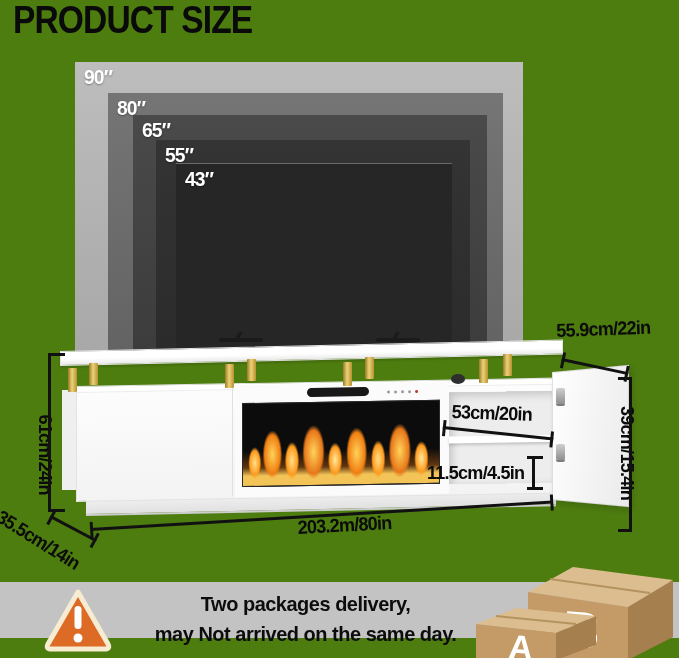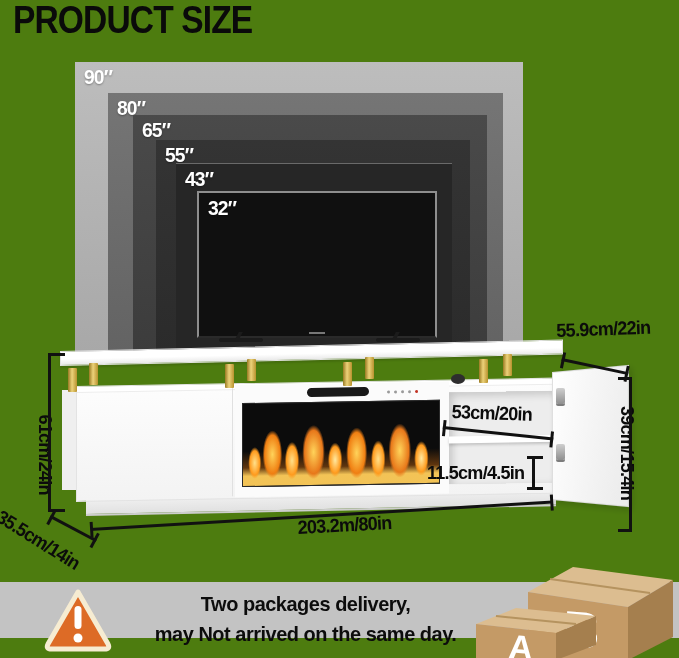--- a/index.html
+++ b/index.html
@@ -139,24 +139,20 @@
   </div>
   <div class="tv-frame f65">
     <span class="size-label">65″</span>
   </div>
   <div class="tv-frame f55">
     <span class="size-label">55″</span>
   </div>
   <div class="tv-frame f43">
     <span class="size-label">43″</span>
   </div>
-  <div class="tv-frame f32">
-    <span class="size-label">32″</span>
-    <span class="tv-logo"></span>
-  </div>
   <div class="tv-foot foot-l"></div>
   <div class="tv-foot foot-r"></div>
 
   <div class="shelf"></div>
 
   <div class="leg" style="left:68px;  top:368px; height:24px;"></div>
   <div class="leg" style="left:89px;  top:363px; height:22px;"></div>
   <div class="leg" style="left:225px; top:364px; height:24px;"></div>
   <div class="leg" style="left:247px; top:359px; height:22px;"></div>
   <div class="leg" style="left:343px; top:362px; height:24px;"></div>

